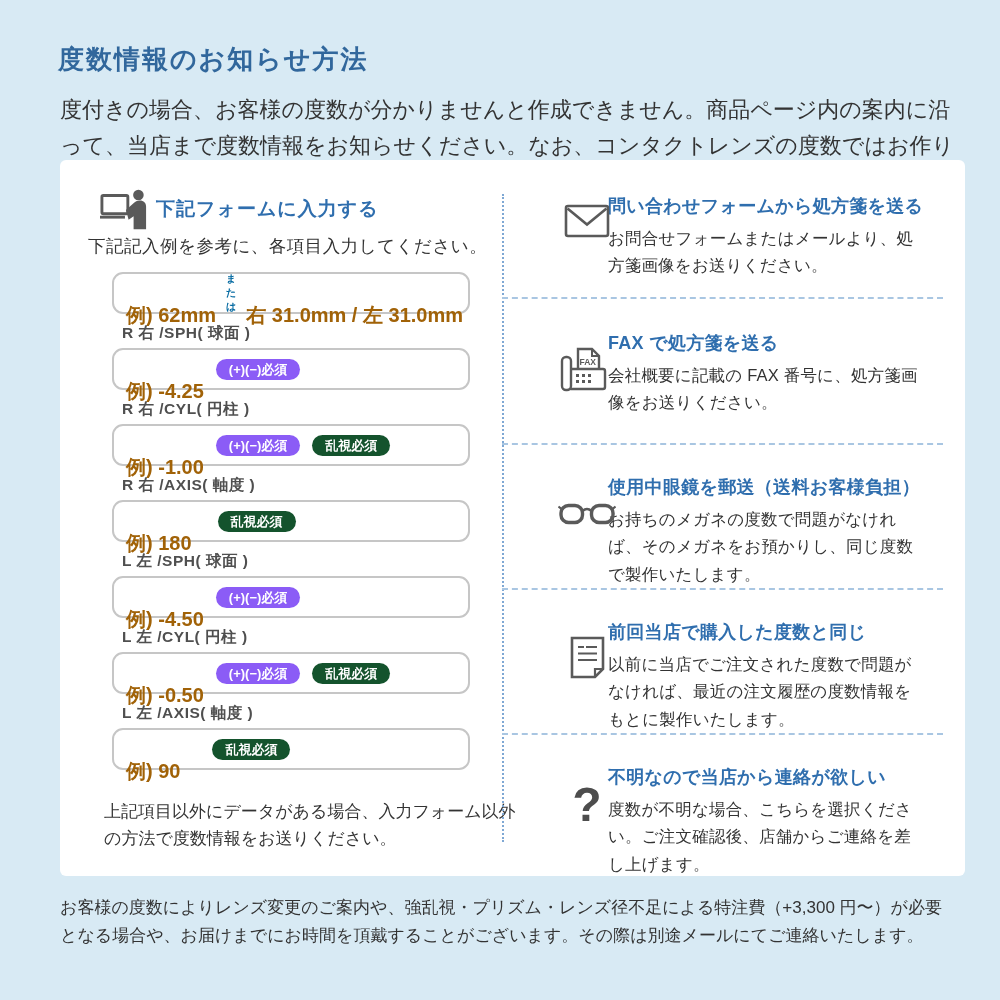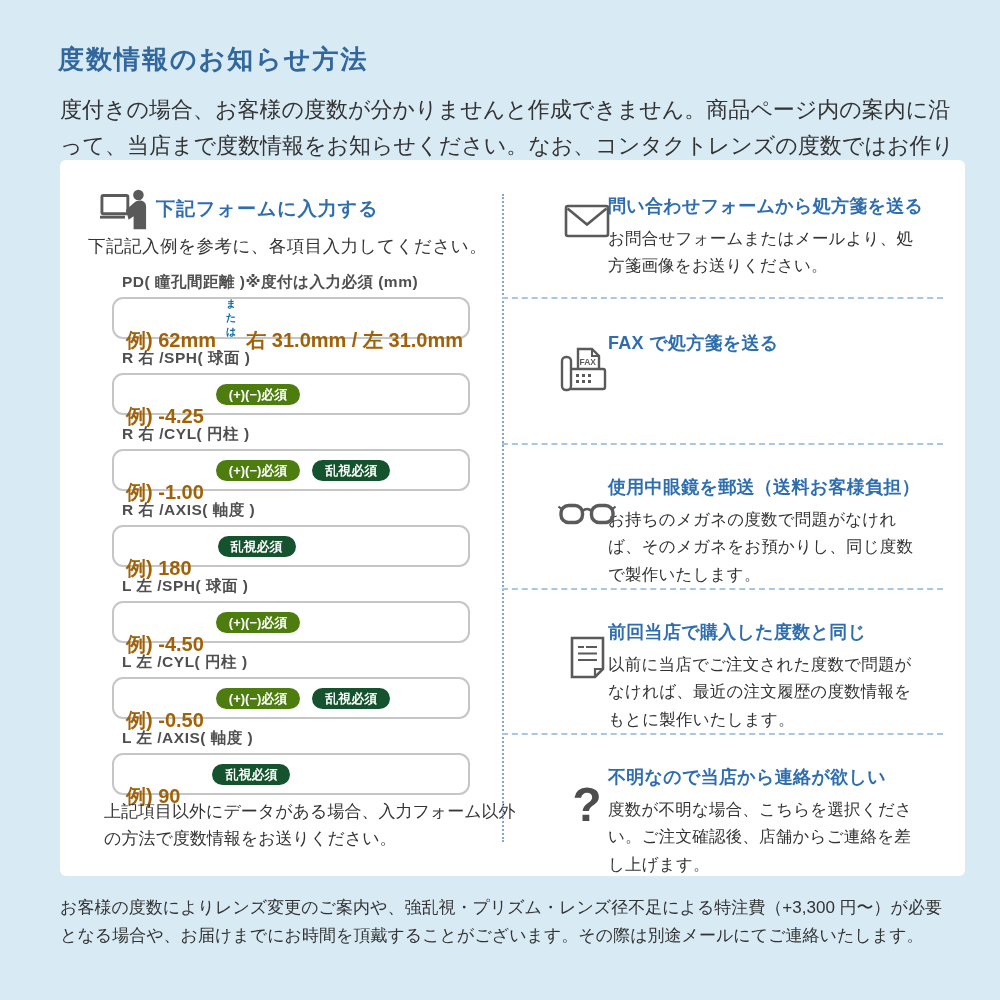--- a/index.html
+++ b/index.html
@@ -44,21 +44,21 @@
     height:38px;border:2px solid #c6c6c6;border-radius:11px;background:#fff;
     display:flex;align-items:center;gap:12px;padding:0 12px;margin-bottom:9px;
     box-sizing:content-box;
   }
   .ex{font-size:20px;font-weight:bold;color:#a16207;white-space:nowrap;margin-top:45px;}
   .ex-small{font-size:10px;font-weight:bold;color:#0369a1;margin:0 2px;}
   .badge{
     display:inline-block;font-size:13px;font-weight:bold;color:#fff;
     padding:4px 13px;border-radius:14px;line-height:1;white-space:nowrap;
   }
-  .badge-blue{background:#4d7c0f;}
+  .badge-blue{background:#8b5cf6;}
   .badge-orange{background:#14532d;}
   .form-note{
     position:absolute;left:28px;top:638px;width:414px;
     font-size:17px;line-height:1.6;color:#333;margin-left:16px;
   }
   
   .right-col{position:absolute;left:442px;top:0;width:441px;height:716px;}
   .method{position:relative;box-sizing:border-box;padding:32px 16px 0 106px;}
   .method + .method{border-top:2px dashed #a9c6e2;}
   .m-1{height:137px;padding-top:34px;}
@@ -99,21 +99,20 @@
         <circle cx="40" cy="6.5" r="5.5" fill="#5a5a5a"></circle>
         <path d="M27 22 l8.5-7.5 c1.8-1.6 4-2.4 6-2.4 c4 0 6.5 2.6 6.5 6.3 V42 H35 V28.5 l-5.2 3.6 Z" fill="#5a5a5a"></path>
       </svg>
     </span>
     <div class="form-heading">下記フォームに入力する</div>
     <div class="form-sub">下記記入例を参考に、各項目入力してください。</div>
 
     <div class="fields">
 
       <div>
-        <div class="field-label">PD( 瞳孔間距離 )※度付は入力必須 (mm)</div>
         <div class="field-box">
           <span class="ex" style="margin-right:-4px;">例) 62mm</span>
           <span class="ex-small">または</span>
           <span class="ex" style="margin-left:-4px;">右 31.0mm / 左 31.0mm</span>
         </div>
       </div>
 
       <div>
         <div class="field-label">R 右 /SPH( 球面 )</div>
         <div class="field-box">
@@ -196,20 +195,21 @@
             <rect x="16" y="29" width="3" height="3"></rect>
               <rect x="22" y="29" width="3" height="3"></rect>
               <rect x="28" y="29" width="3" height="3"></rect>
             <rect x="16" y="35" width="3" height="3"></rect>
               <rect x="22" y="35" width="3" height="3"></rect>
               <rect x="28" y="35" width="3" height="3"></rect>
           </g>
         </svg>
       </span>
       <div class="m-title">FAX で処方箋を送る</div>
+      <div class="m-body">会社概要に記載の FAX 番号に、処方箋画像をお送りください。</div>
     </div>
 
     <div class="method m-3">
       <span class="m-icon">
         <svg width="58" height="27" viewBox="0 0 58 27">
           <path d="M24.5 10 q4.5-4 9 0" fill="none" stroke="#5a5a5a" stroke-width="2.6"></path>
           <path d="M3.5 8 L0.5 5.5 M54.5 8 L57.5 5.5" stroke="#5a5a5a" stroke-width="2.2"></path>
           <rect x="3" y="4.5" width="21.5" height="17" rx="7.5" fill="none" stroke="#5a5a5a" stroke-width="3.4"></rect>
           <rect x="33.5" y="4.5" width="21.5" height="17" rx="7.5" fill="none" stroke="#5a5a5a" stroke-width="3.4"></rect>
         </svg>

